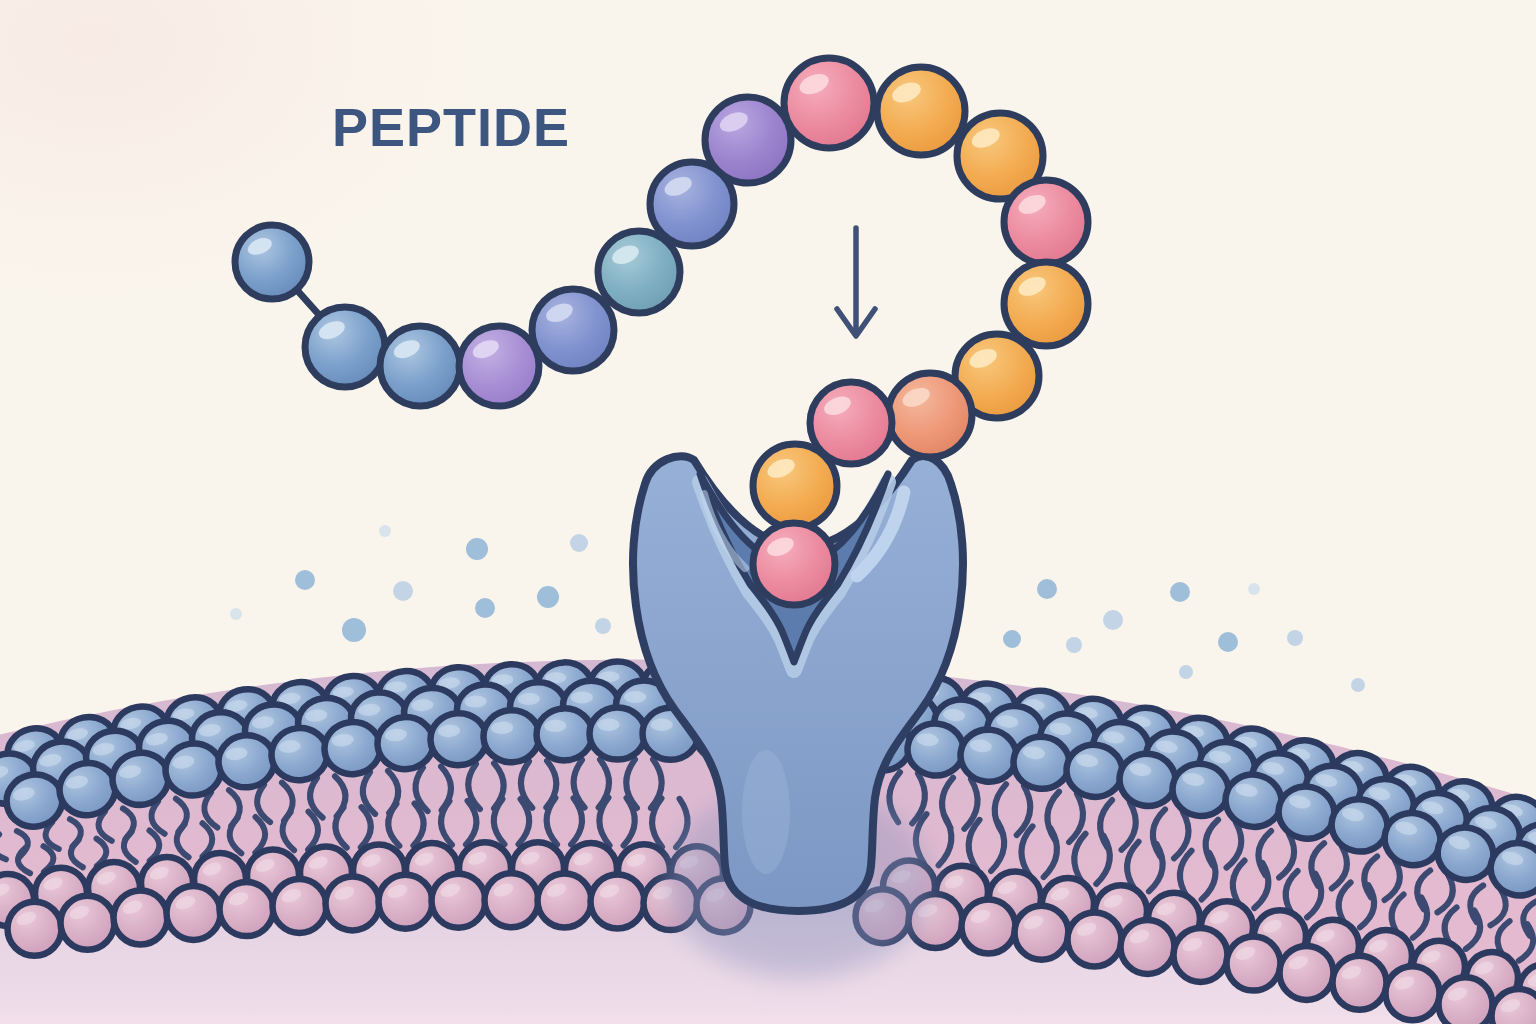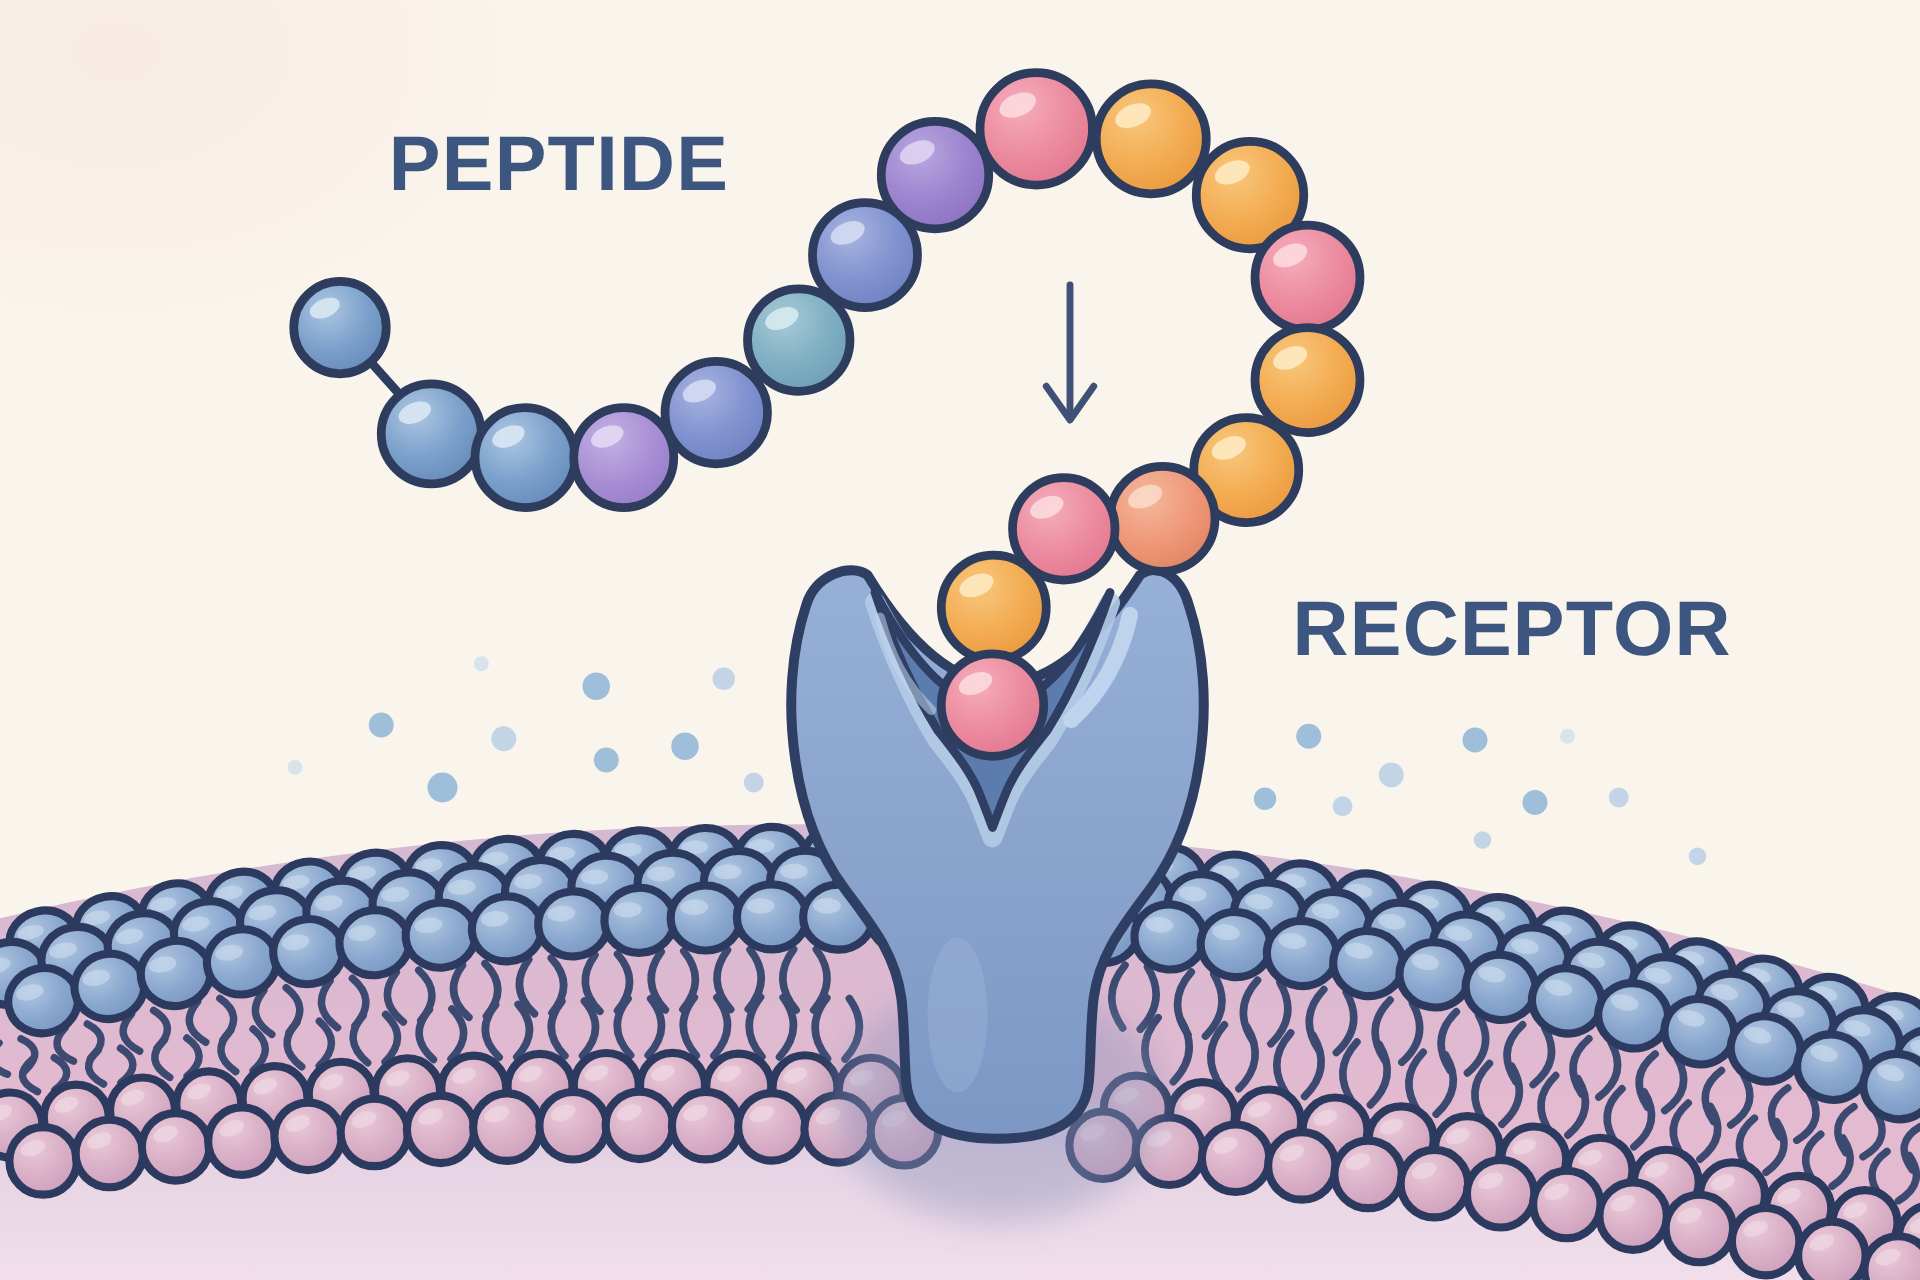--- a/index.html
+++ b/index.html
@@ -983,15 +983,14 @@
         <g>
           <circle cx="795" cy="486" r="42" fill="url(#bead-orange)" stroke="#2e3d5e" stroke-width="7"></circle>
           <ellipse cx="781.14" cy="468.36" rx="14.280000000000001" ry="8.4" fill="#fde9c0" opacity="0.9" transform="rotate(-22 781.14 468.36)"></ellipse>
         </g>
         <g>
           <circle cx="794" cy="564" r="41" fill="url(#bead-pink)" stroke="#2e3d5e" stroke-width="7"></circle>
           <ellipse cx="780.47" cy="546.78" rx="13.940000000000001" ry="8.200000000000001" fill="#fcd9de" opacity="0.9" transform="rotate(-22 780.47 546.78)"></ellipse>
         </g>
       </g>
     </svg>
-  <div class="label" id="label-peptide" style="left: 311px; top: 96px; font-size: 62px; color: rgb(61, 86, 128);">PEPTIDE</div>
-  <div class="label" id="label-receptor" style="left: 1034px; top: 468px; font-size: 62px; color: rgb(61, 86, 128);">RECEPTOR</div>
+  <div class="label" id="label-peptide" style="left: 332px; top: 96px; font-size: 54px; color: rgb(61, 86, 128);">PEPTIDE</div>
 </div>
 
 </body></html>

